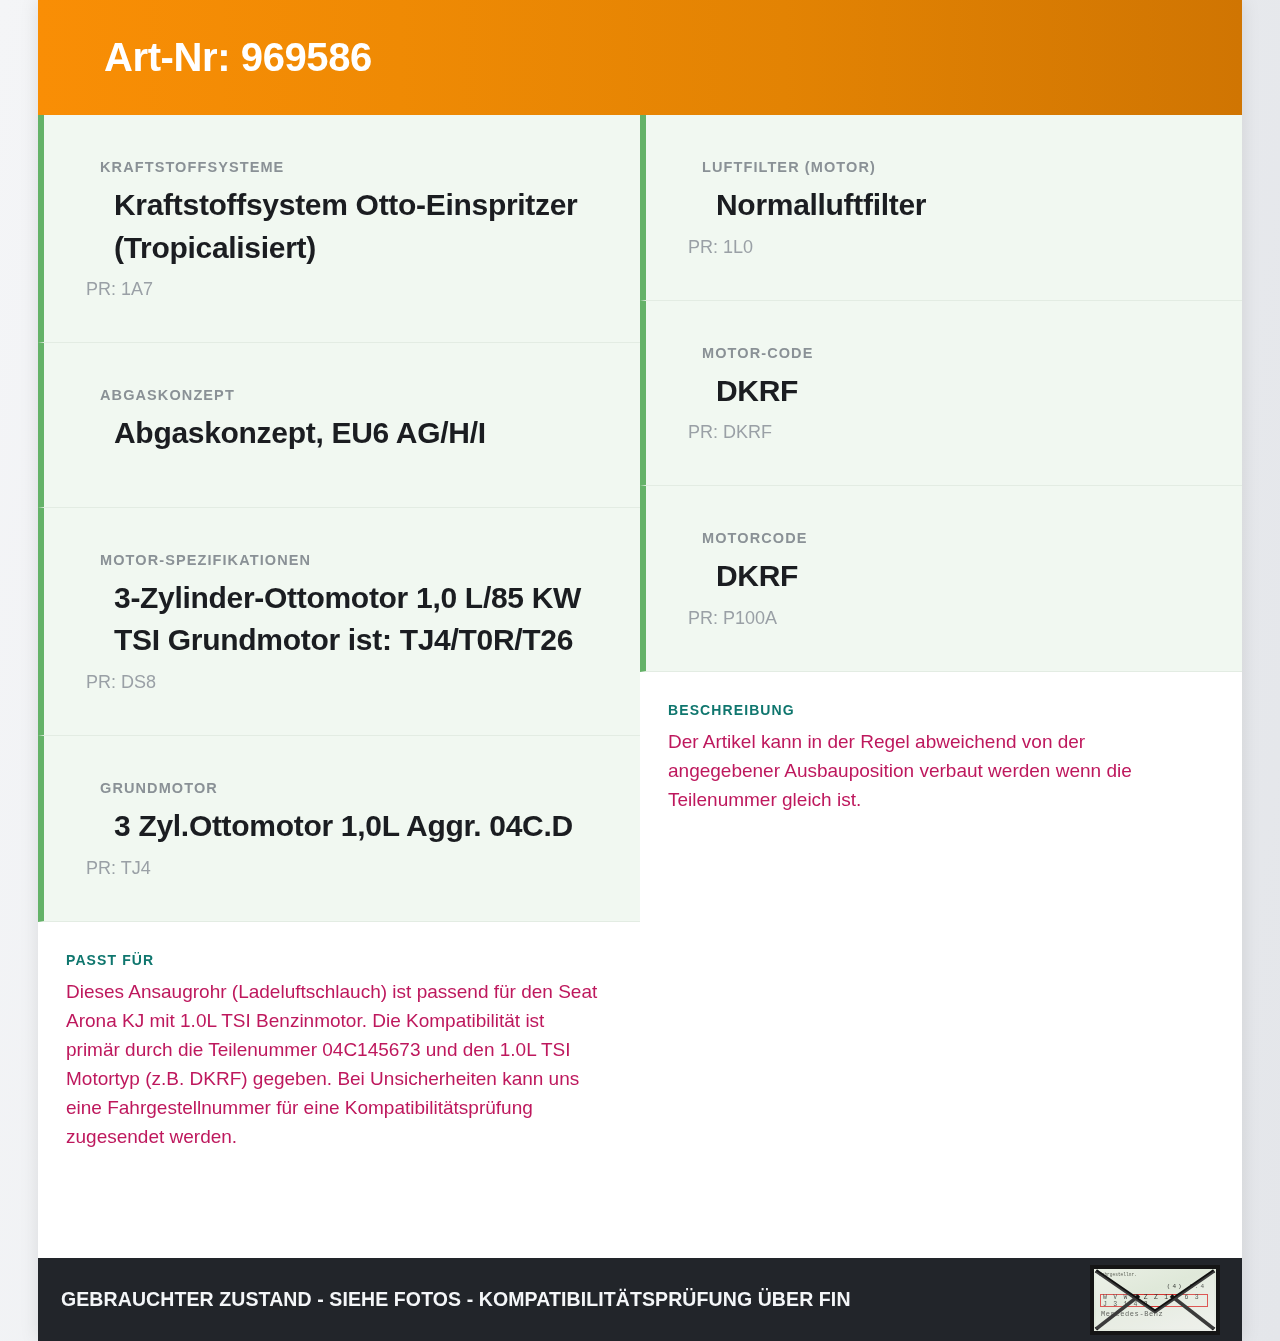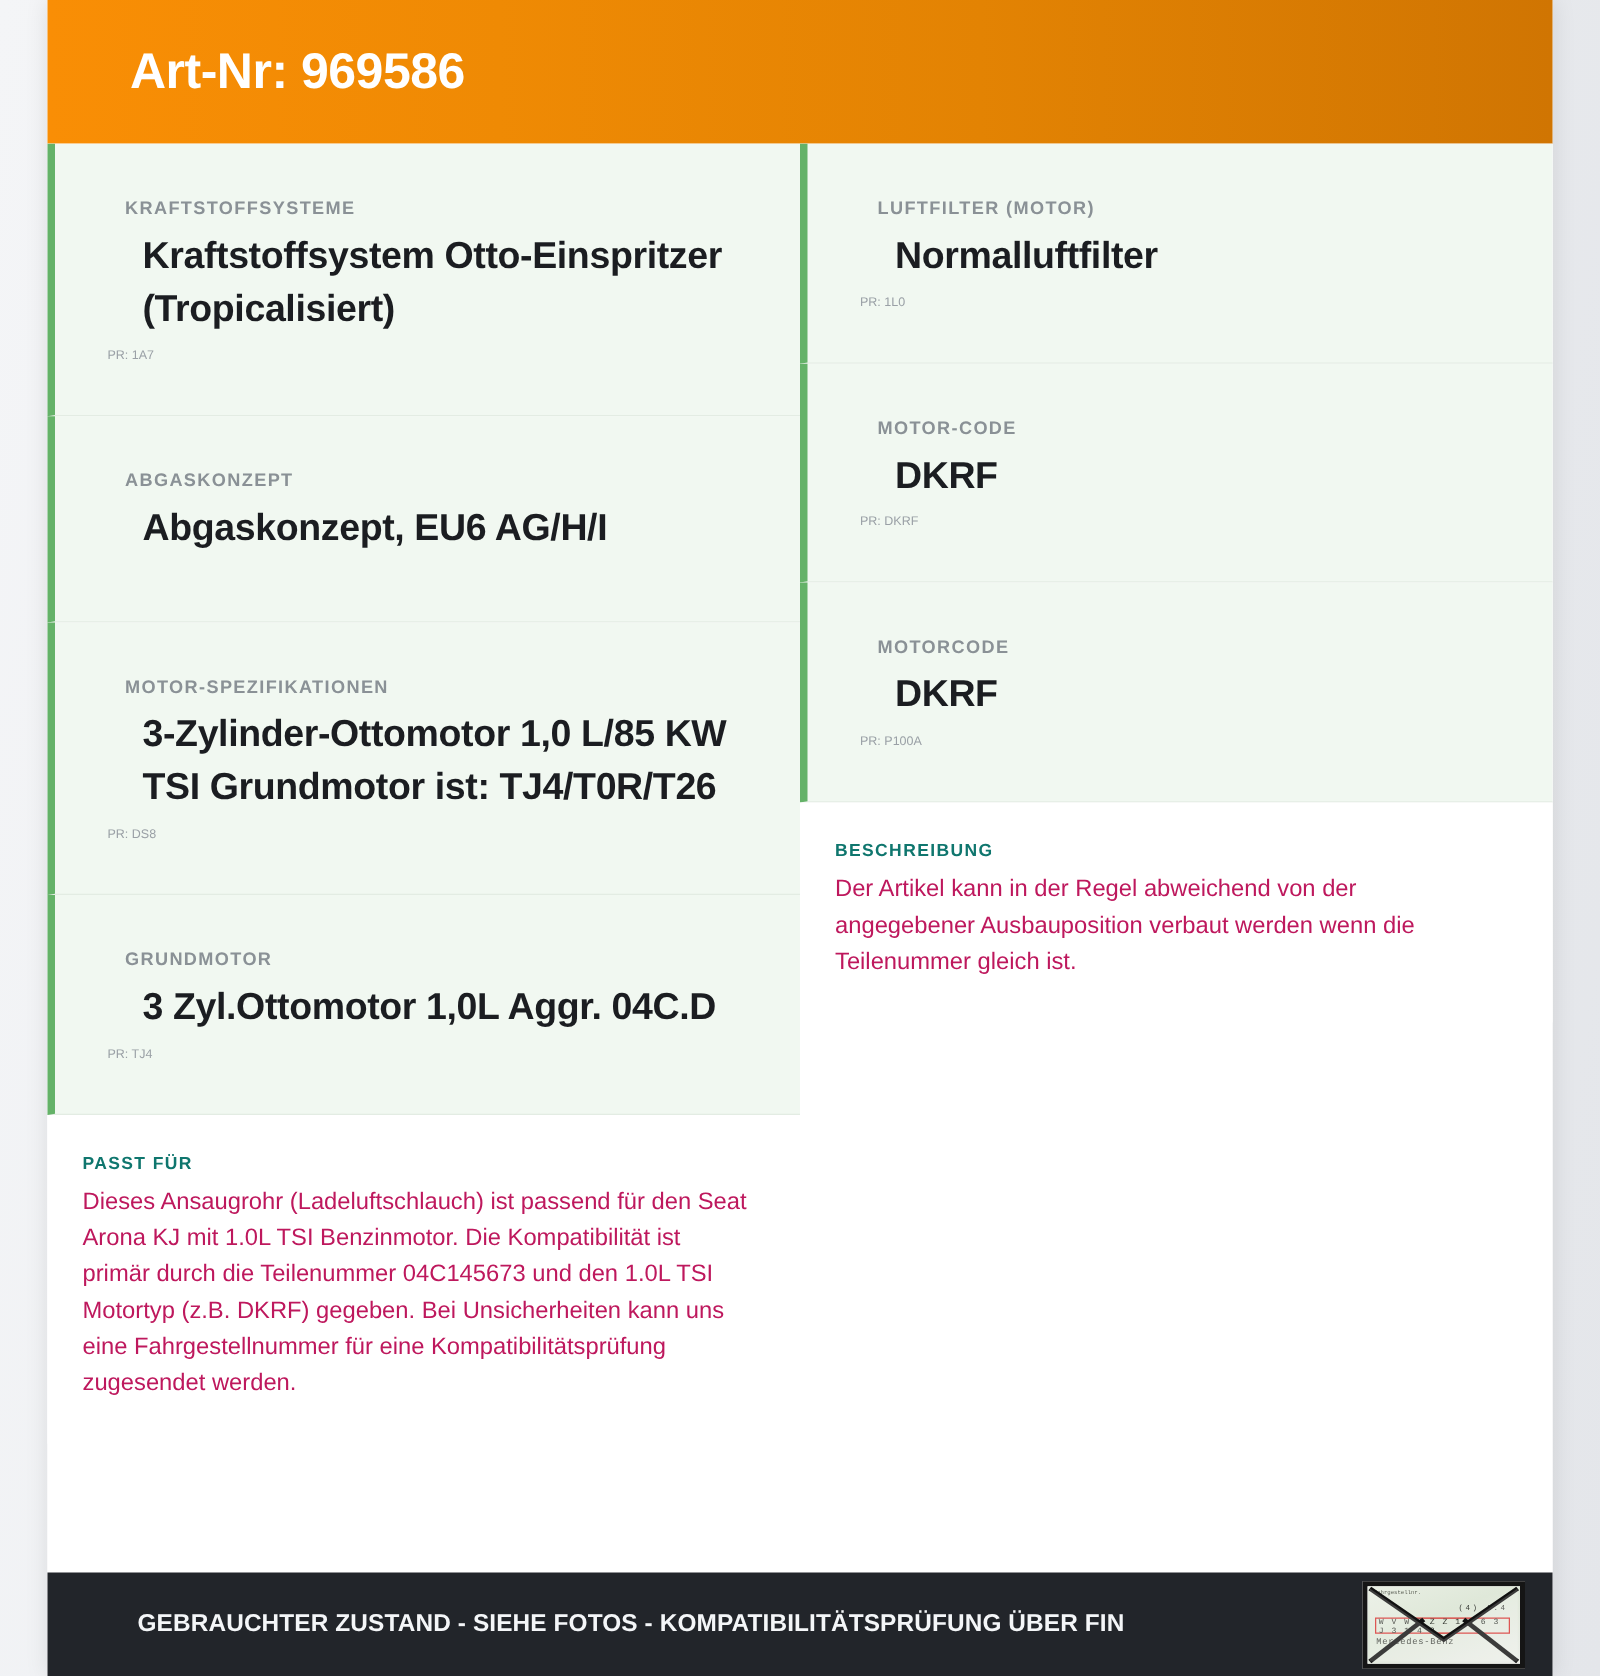--- a/index.html
+++ b/index.html
@@ -56,21 +56,21 @@
     margin-bottom:9px;
     margin-left:14px;
   }
   .spec-value {
     font-size:30px; font-weight:bold; line-height:1.42;
     color:#1b1d21; letter-spacing:-0.3px;
     margin-bottom:10px;
     margin-left:28px;
   }
   .spec-pr {
-    font-size:10px; color:#9aa0a6; font-weight:normal;
+    font-size:18px; color:#9aa0a6; font-weight:normal;
   }
 
   
   .plain {
     background:#ffffff;
     padding:30px 38px 34px 28px;
   }
   .plain-label {
     font-size:14px; font-weight:bold; letter-spacing:1.1px;
     color:#0f766e; text-transform:uppercase; margin-bottom:9px;
@@ -82,21 +82,21 @@
 
   
   .footer {
     flex:0 0 83px; height:83px;
     background:#22252a;
     display:flex; align-items:center;
     position:relative;
   }
   .footer-text {
     color:#f4f6f8; font-size:19.5px; font-weight:bold;
-    letter-spacing:.1px; margin-left:72px;
+    letter-spacing:.1px; margin-left:23px;
   }
   .footer-thumb {
     position:absolute; right:22px; top:7px;
     width:130px; height:70px;
     background:#ffffff;
     border:4px solid #151515;
     overflow:hidden;
   }
   .doc {
     position:absolute; inset:0;

